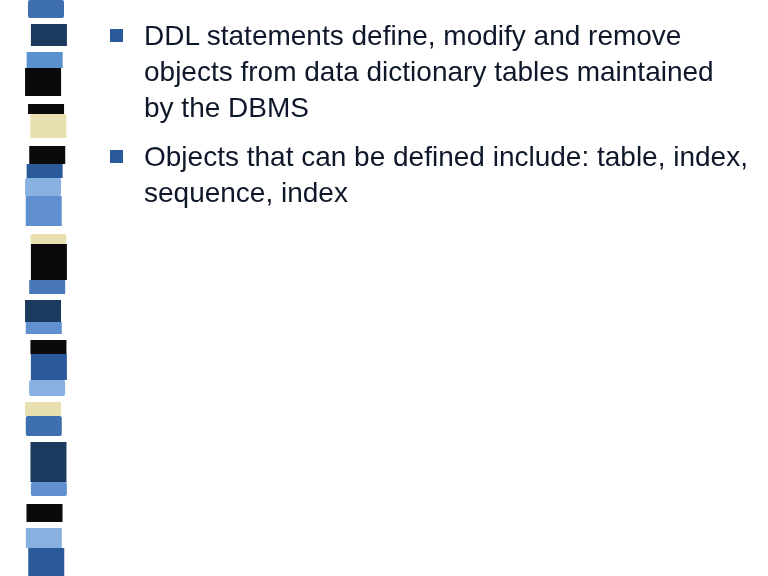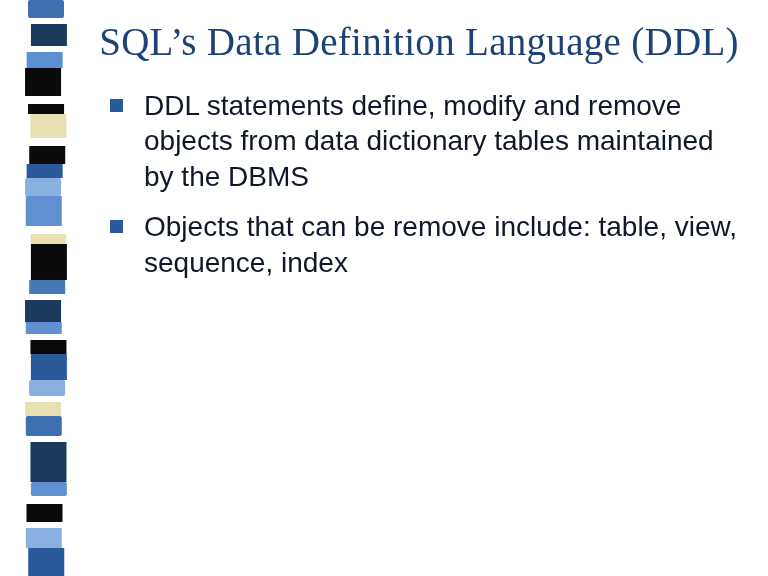--- a/index.html
+++ b/index.html
@@ -100,24 +100,23 @@
     <div class="strip-segment" style="background: rgb(26, 58, 94); height: 40px; transform: translateX(2.47px); border-radius: 0px;"></div>
     <div class="strip-segment" style="background: rgb(96, 144, 208); height: 14px; transform: translateX(2.86913px); border-radius: 2px;"></div>
     <div class="strip-segment" style="background: rgb(255, 255, 255); height: 8px; transform: translateX(1.09696px); border-radius: 0px;"></div>
     <div class="strip-segment" style="background: rgb(10, 10, 10); height: 18px; transform: translateX(-1.50537px); border-radius: 0px;"></div>
     <div class="strip-segment" style="background: rgb(255, 255, 255); height: 6px; transform: translateX(-2.96846px); border-radius: 2px;"></div>
     <div class="strip-segment" style="background: rgb(136, 176, 224); height: 20px; transform: translateX(-2.18508px); border-radius: 0px;"></div>
     <div class="strip-segment" style="background: rgb(42, 90, 154); height: 28px; transform: translateX(0.251923px); border-radius: 0px;"></div>
   </div>
 
 <div class="content">
-  <h1 class="title">SQL’s Data Definition Language (DDL)</h1>
   <ul class="bullets">
     <li class="bullet-item">
       <span class="bullet-marker"></span>
       <span>DDL statements define, modify and remove objects from data dictionary tables maintained by the DBMS</span>
     </li>
     <li class="bullet-item">
       <span class="bullet-marker"></span>
-      <span>Objects that can be remove include: table, view, sequence, index</span>
+      <span>Objects that can be defined include: table, index, sequence, index</span>
     </li>
   </ul>
 </div>
 
 </body></html>

